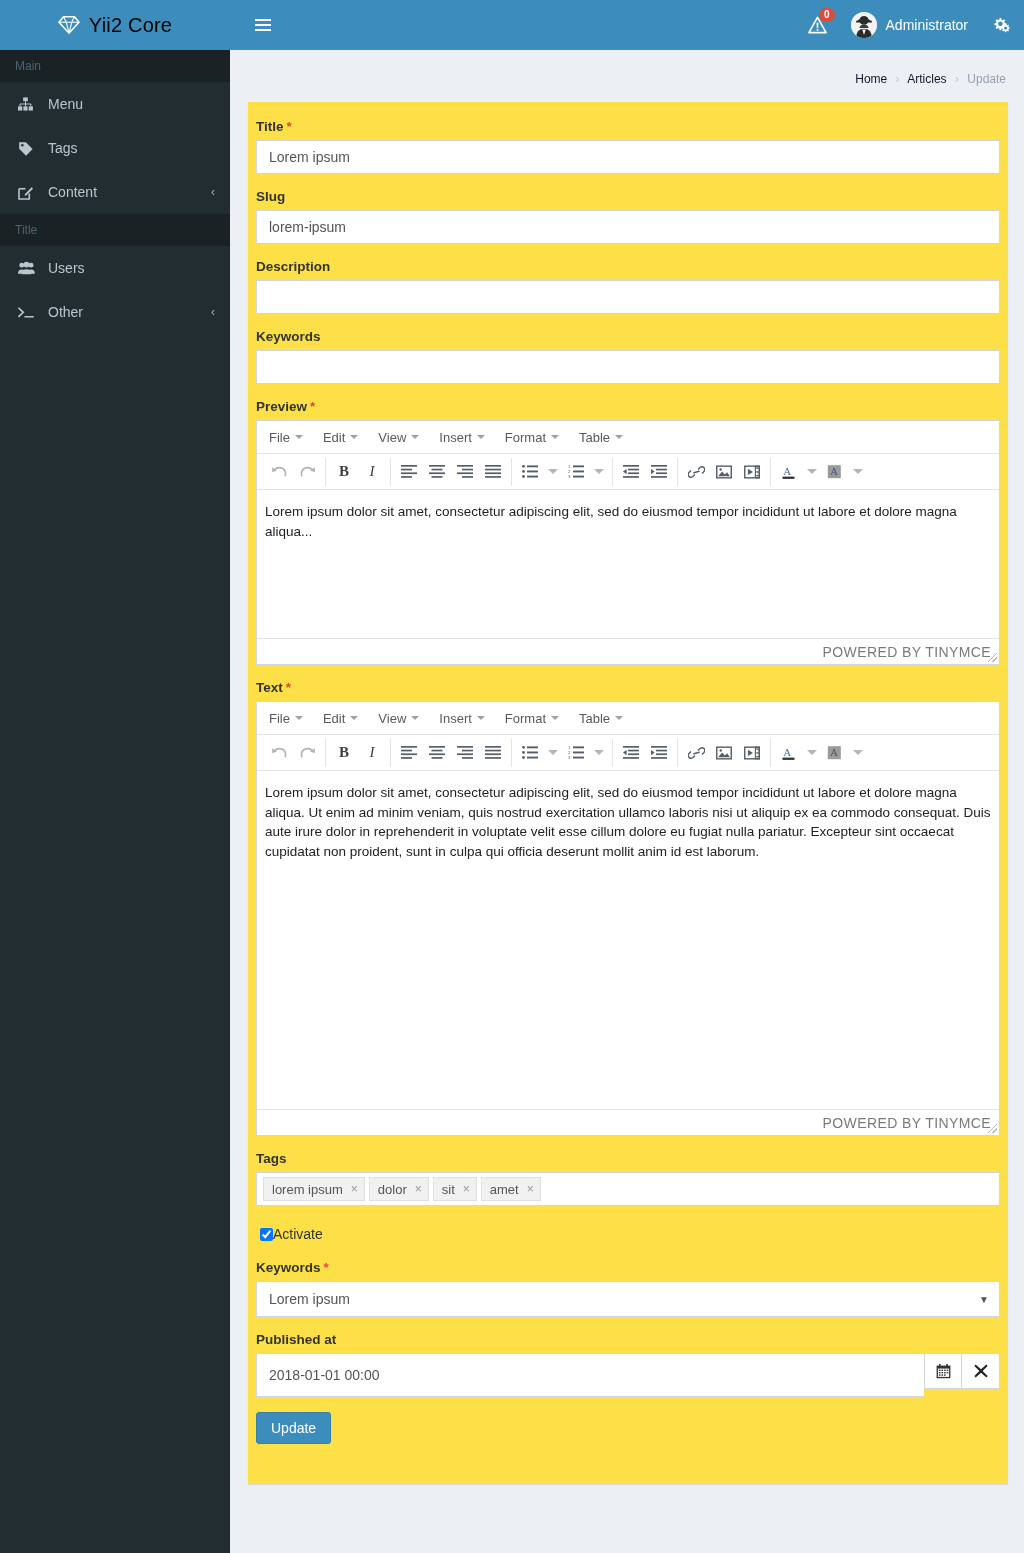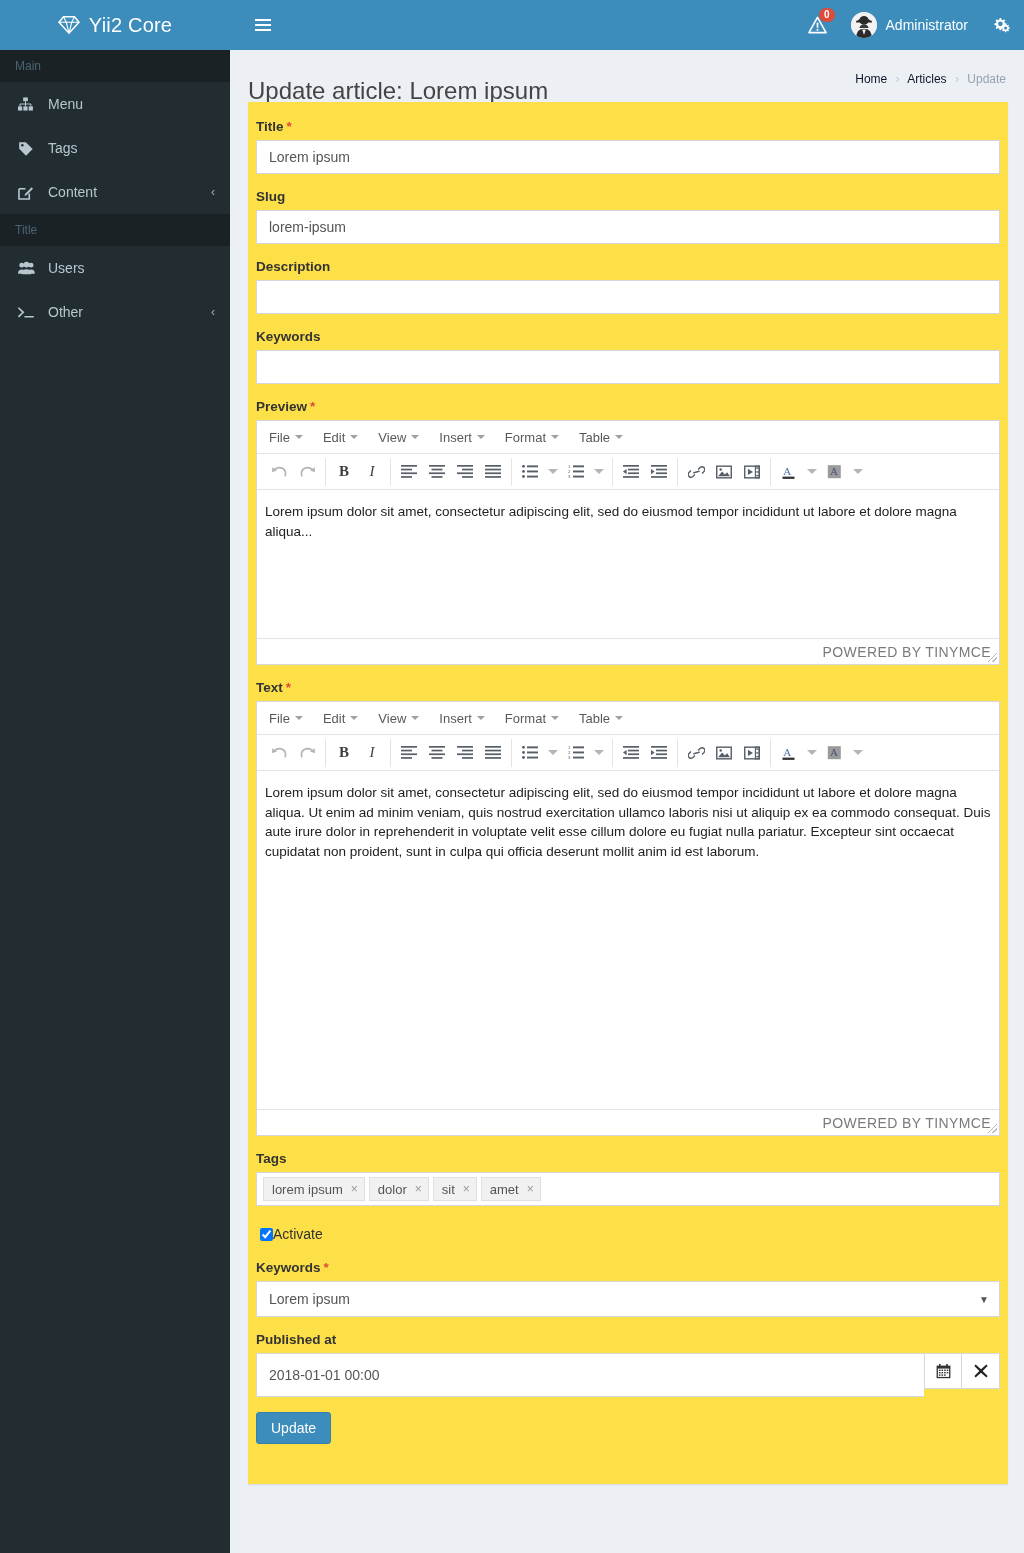--- a/index.html
+++ b/index.html
@@ -15,21 +15,21 @@
   .app { position:relative; width:1024px; height:1553px; }
 
   
   .sidebar {
     position:absolute; left:0; top:0; width:230px; height:1553px;
     background:#222d32;
   }
   .brand {
     height:50px; background:#3c8dbc;
     display:flex; align-items:center; justify-content:center;
-    color:#ffffff; font-size:20px; letter-spacing:.2px;
+    color:#000000; font-size:20px; letter-spacing:.2px;
   }
   .brand .gem { margin-right:9px; display:inline-flex; }
   .side-header {
     background:#1a2226; color:#4b646f;
     font-size:12px; padding:10px 15px 10px 15px;
     line-height:1;
   }
   .side-item {
     display:flex; align-items:center;
     height:44px; padding:0 15px;
@@ -330,21 +330,20 @@
               <path d="M15.9 11.4 l1.15 0 .25 1.2 .95 .4 1.02-.66 .8 .8-.66 1.02 .4 .95 1.2 .25 0 1.15-1.2 .25-.4 .95 .66 1.02-.8 .8-1.02-.66-.95 .4-.25 1.2-1.15 0-.25-1.2-.95-.4-1.02 .66-.8-.8 .66-1.02-.4-.95-1.2-.25 0-1.15 1.2-.25 .4-.95-.66-1.02 .8-.8 1.02 .66 .95-.4z" transform="translate(-2.2,-3.2)"></path>
               <circle cx="14.3" cy="12.6" r="1.6" fill="#3c8dbc"></circle>
             </g>
           </svg>
         </span>
       </div>
     </div>
   </header>
 
   <div class="content-head">
-    <h1 class="page-title">Update article: Lorem ipsum</h1>
     <nav class="breadcrumb">
       <a href="#">Home</a>
       <span class="sep">›</span>
       <a href="#">Articles</a>
       <span class="sep">›</span>
       <span class="current">Update</span>
     </nav>
   </div>
 
   <main class="card">

